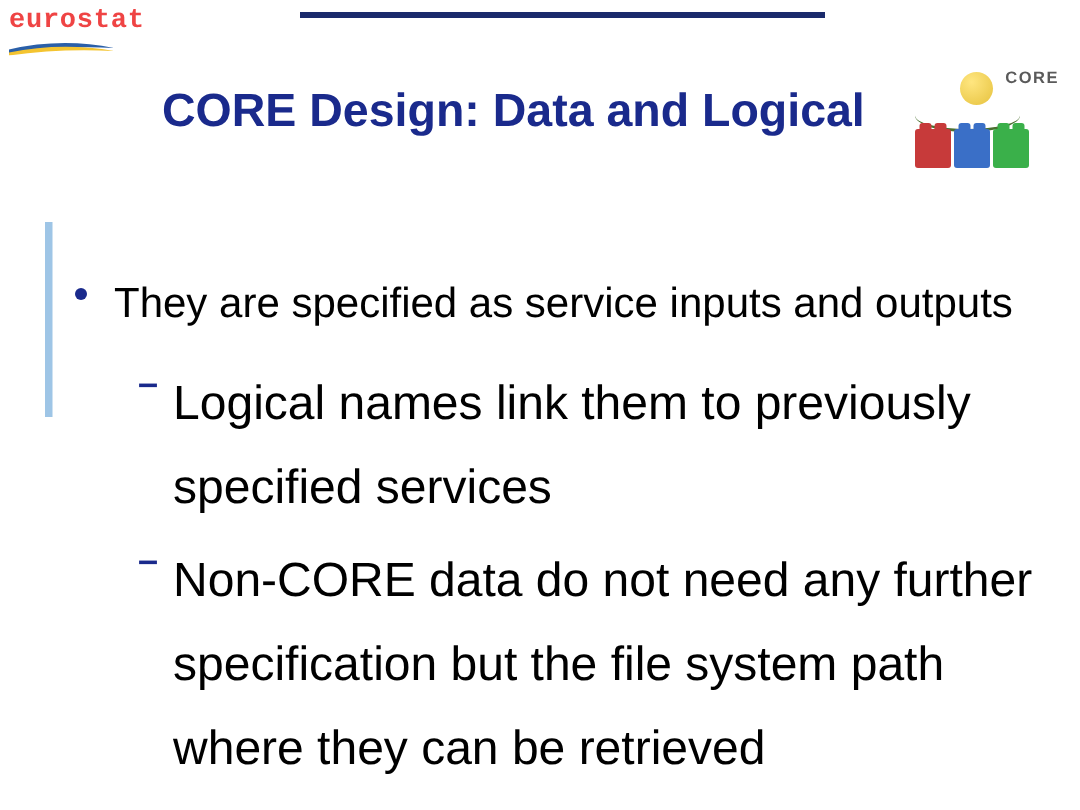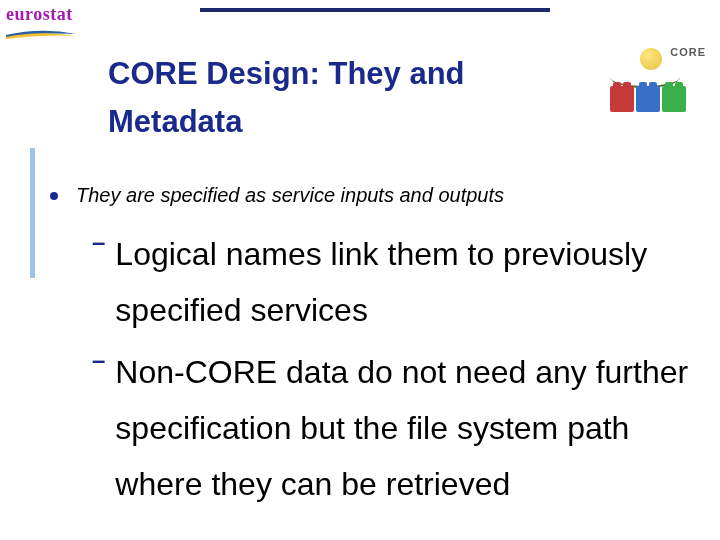--- a/index.html
+++ b/index.html
@@ -13,22 +13,22 @@
     overflow: hidden;
   }
   .eurostat-logo {
     position: absolute;
     top: 4px;
     left: 6px;
     width: 100px;
     height: 32px;
   }
   .eurostat-text {
-    color: #a21caf;
-    font-family: Liberation Serif, serif;
+    color: #ef4444;
+    font-family: Liberation Mono, monospace;
     font-size: 18px;
     font-weight: bold;
     letter-spacing: 0.5px;
   }
   .eurostat-swoosh {
     width: 70px;
     height: 10px;
     margin-top: -4px;
   }
   .top-rule {
@@ -134,23 +134,22 @@
     width: 8px;
     height: 8px;
     background: #1a2a8c;
     border-radius: 50%;
     margin-top: 14px;
     margin-right: 18px;
     flex-shrink: 0;
   }
   .bullet-l1 .txt {
     color: #000;
-    font-size: 20px;
+    font-size: 28px;
     line-height: 1.7;
-    font-style: italic;
   }
   .bullet-l2 {
     display: flex;
     align-items: flex-start;
     margin-left: 42px;
     margin-bottom: 6px;
   }
   .bullet-l2 .dash {
     color: #1a2a8c;
     font-size: 24px;
@@ -184,21 +183,21 @@
   <div class="core-arc"></div>
   <div class="lego-row">
     <div class="brick r"></div>
     <div class="brick b"></div>
     <div class="brick g"></div>
   </div>
 </div>
 
 <div class="left-accent"></div>
 
-<div class="slide-title">CORE Design: They and Metadata</div>
+<div class="slide-title">CORE Design: Data and Logical</div>
 
 <div class="content">
   <div class="bullet-l1">
     <div class="dot"></div>
     <div class="txt">They are specified as service inputs and outputs</div>
   </div>
   <div class="bullet-l2">
     <div class="dash">–</div>
     <div class="txt">Logical names link them to previously specified services</div>
   </div>

